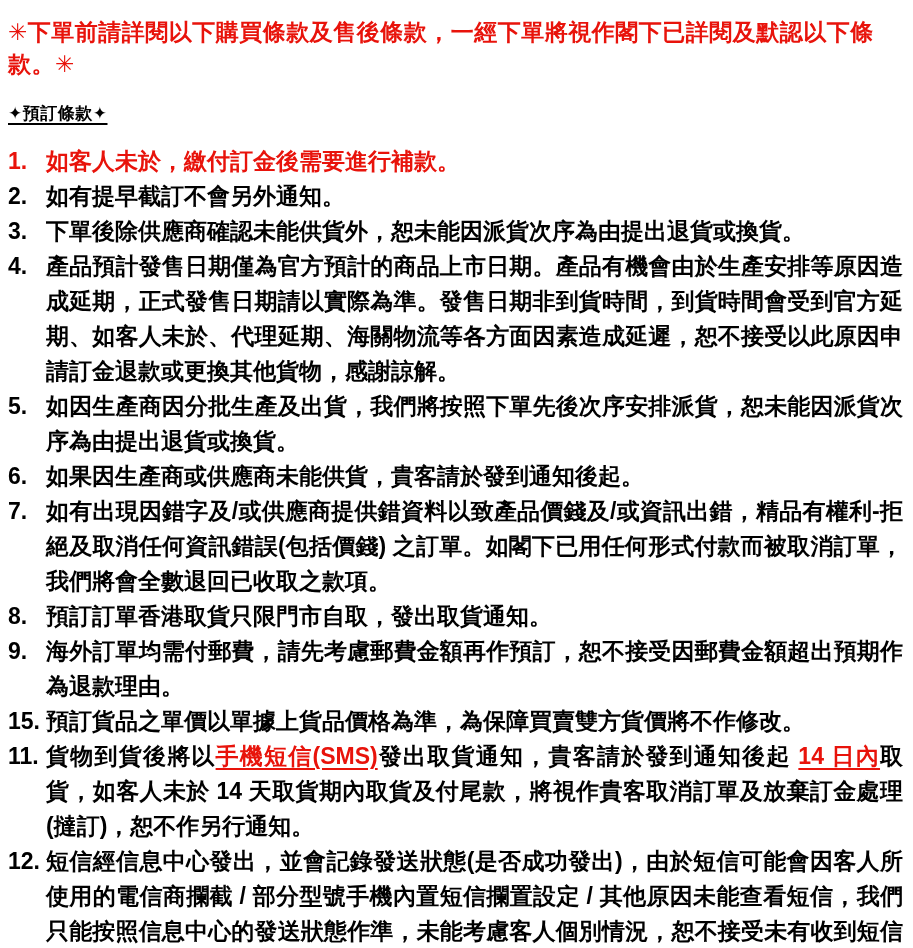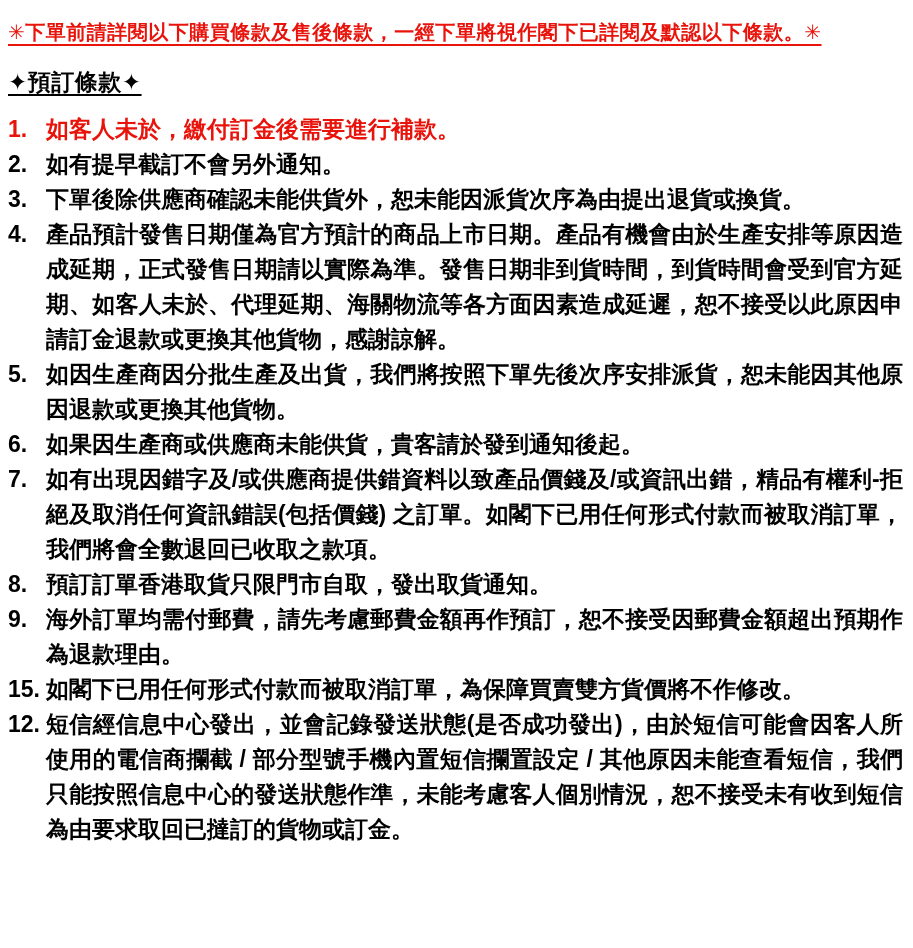--- a/index.html
+++ b/index.html
@@ -14,32 +14,31 @@
     font-weight: 700;
     color: #000000;
     box-sizing: border-box;
   }
   .page {
     padding: 12px 8px 10px 8px;
     box-sizing: border-box;
   }
   .notice {
     color: #e8130b;
-    font-size: 20px;
+    font-size: 23px;
     line-height: 32px;
     margin: 4px 0 0 0;
-    text-decoration: underline;
     text-decoration-thickness: 2px;
     text-underline-offset: 5px;
     letter-spacing: 0.5px;
   }
   .section-title {
     display: inline-block;
     color: #000000;
-    font-size: 23px;
+    font-size: 17px;
     line-height: 30px;
     margin: 19px 0 0 0;
     text-decoration: underline;
     text-decoration-thickness: 2px;
     text-underline-offset: 4px;
     letter-spacing: 0.5px;
   }
   ol.terms {
     list-style: none;
     margin: 15px 0 0 0;
@@ -88,40 +87,44 @@
       <li>
         <span class="num">3.</span>
         <span class="txt"><span>下單後除供應商確認未能供貨外，恕未能因派貨次序為由提出退貨或換貨。</span></span>
       </li>
       <li>
         <span class="num">4.</span>
         <span class="txt"><span>產品預計發售日期僅為官方預計的商品上市日期。產品有機會由於生產安排等原因造成延期，正式發售日期請以實際為準。發售日期非到貨時間，到貨時間會受到官方延期、如客人未於、代理延期、海關物流等各方面因素造成延遲，恕不接受以此原因申請訂金退款或更換其他貨物，感謝諒解。</span></span>
       </li>
       <li>
         <span class="num">5.</span>
-        <span class="txt"><span>如因生產商因分批生產及出貨，我們將按照下單先後次序安排派貨，恕未能因其他原因退款或更換其他貨物。</span></span>
+        <span class="txt"><span>如因生產商因分批生產及出貨，我們將按照下單先後次序安排派貨，恕未能因派貨次序為由提出退貨或換貨。</span></span>
       </li>
       <li>
         <span class="num">6.</span>
         <span class="txt"><span>如果因生產商或供應商未能供貨，貴客請於發到通知後起。</span></span>
       </li>
       <li>
         <span class="num">7.</span>
         <span class="txt"><span>如有出現因錯字及/或供應商提供錯資料以致產品價錢及/或資訊出錯，精品有權利-拒絕及取消任何資訊錯誤(包括價錢) 之訂單。如閣下已用任何形式付款而被取消訂單，我們將會全數退回已收取之款項。</span></span>
       </li>
       <li>
         <span class="num">8.</span>
         <span class="txt"><span>預訂訂單香港取貨只限門市自取，發出取貨通知。</span></span>
       </li>
       <li>
         <span class="num">9.</span>
         <span class="txt"><span>海外訂單均需付郵費，請先考慮郵費金額再作預訂，恕不接受因郵費金額超出預期作為退款理由。</span></span>
       </li>
       <li>
         <span class="num">15.</span>
-        <span class="txt"><span>如閣下已用任何形式付款而被取消訂單，為保障買賣雙方貨價將不作修改。</span></span>
+        <span class="txt"><span>預訂貨品之單價以單據上貨品價格為準，為保障買賣雙方貨價將不作修改。</span></span>
+      </li>
+      <li>
+        <span class="num">11.</span>
+        <span class="txt"><span>貨物到貨後將以</span><span class="red-underline">手機短信(SMS)</span><span>發出取貨通知，貴客請於發到通知後起 </span><span class="red-underline">14 日內</span><span>取貨，如客人未於 14 天取貨期內取貨及付尾款，將視作貴客取消訂單及放棄訂金處理(撻訂)，恕不作另行通知。</span></span>
       </li>
       <li>
         <span class="num">12.</span>
         <span class="txt"><span>短信經信息中心發出，並會記錄發送狀態(是否成功發出)，由於短信可能會因客人所使用的電信商攔截 / 部分型號手機內置短信攔置設定 / 其他原因未能查看短信，我們只能按照信息中心的發送狀態作準，未能考慮客人個別情況，恕不接受未有收到短信為由要求取回已撻訂的貨物或訂金。</span></span>
       </li>
     </ol>
 </div>
 
 </body></html>

